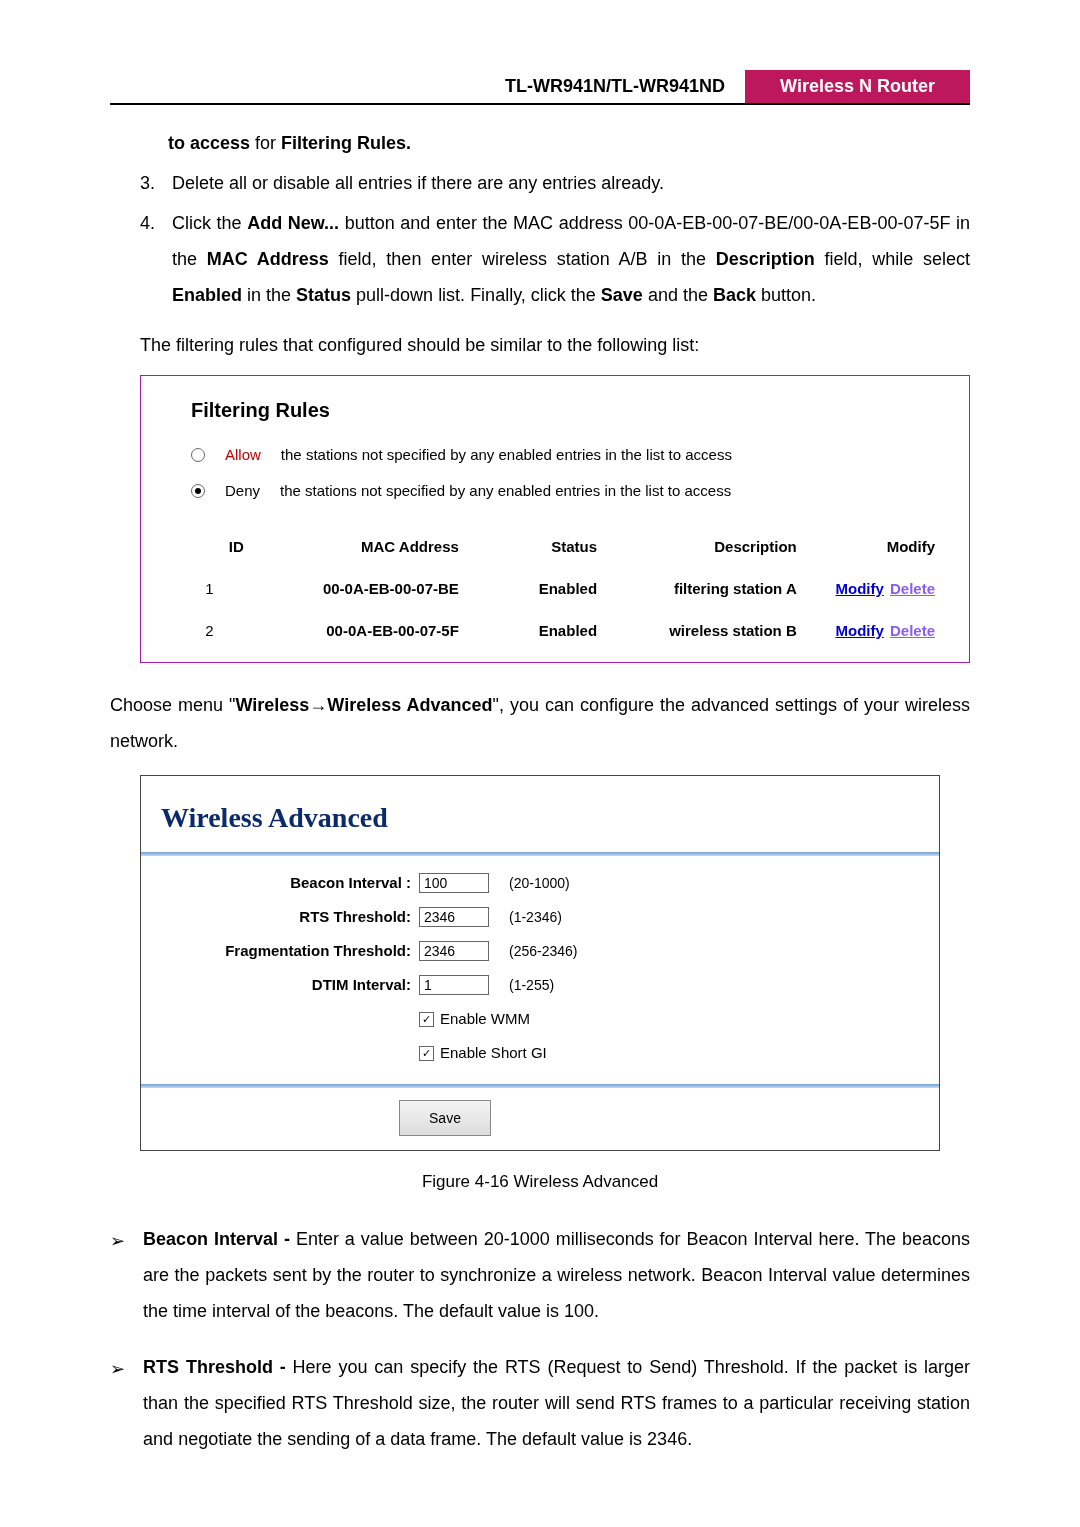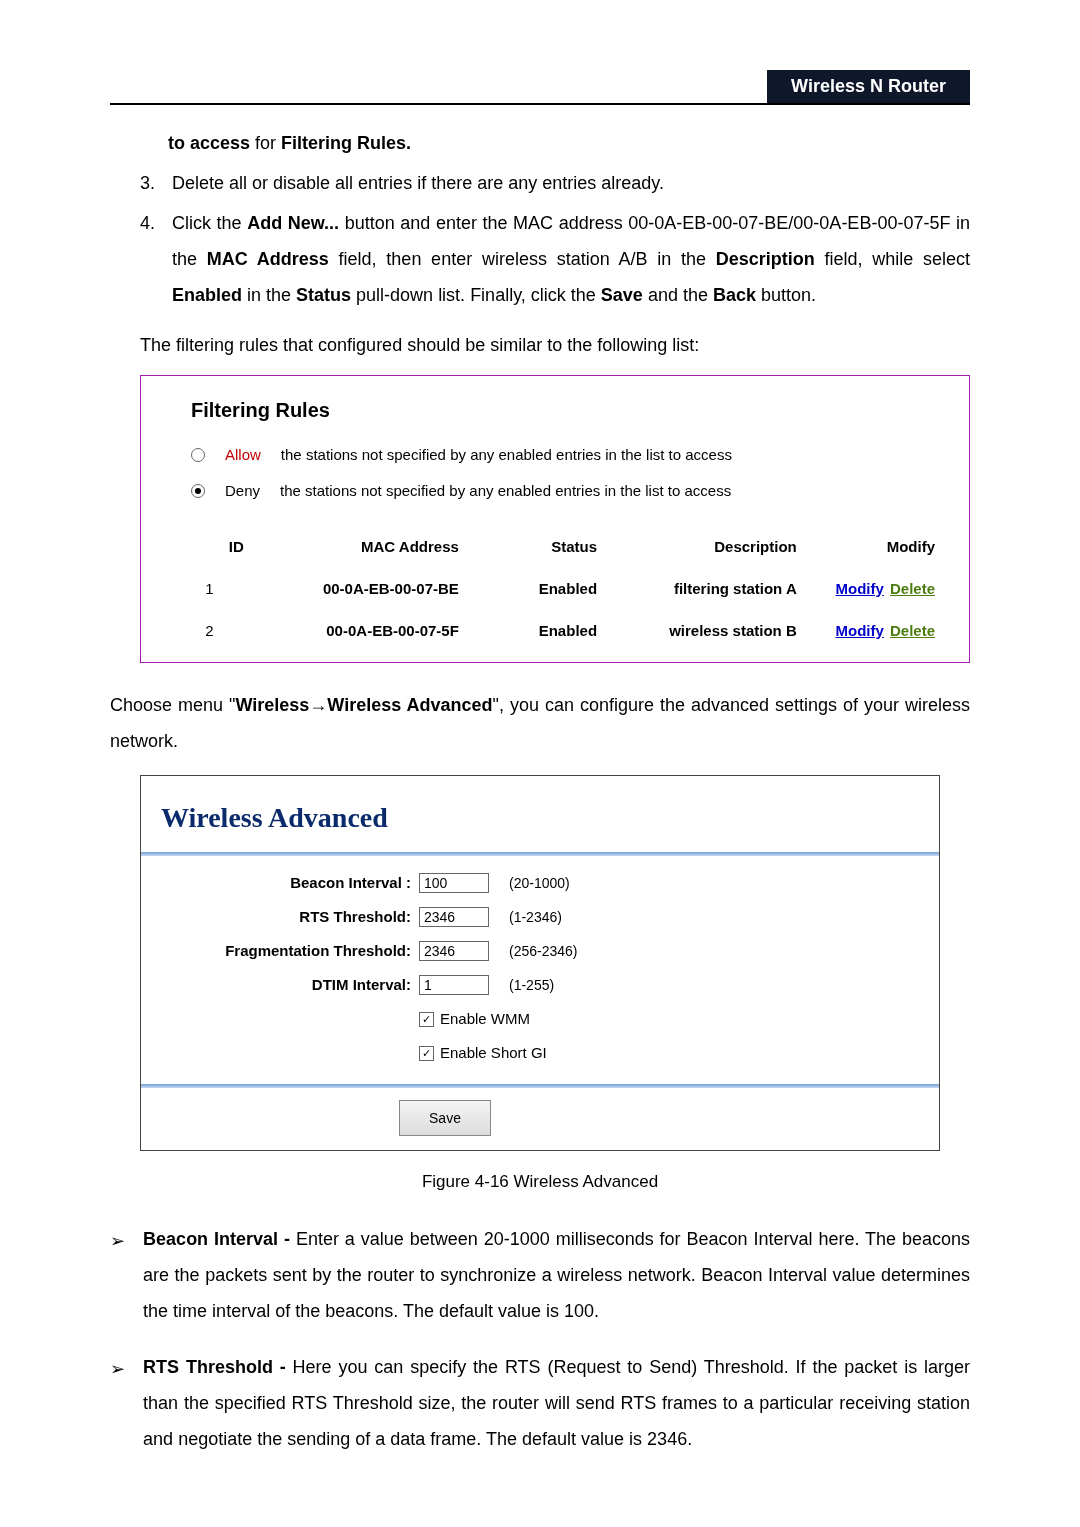--- a/index.html
+++ b/index.html
@@ -22,25 +22,25 @@
     border-bottom: 2px solid #000;
     margin-bottom: 20px;
     align-items: stretch;
   }
   .header-model {
     font-weight: bold;
     font-size: 18px;
     padding: 6px 20px 6px 0;
   }
   .header-title {
-    background: #0f172a;
+    background: #be185d;
     color: #fff;
     font-weight: bold;
     font-size: 18px;
-    padding: 6px 24px;
+    padding: 6px 35px;
   }
   .body-text {
     font-size: 18px;
     line-height: 2.0;
     text-align: justify;
   }
   .indent-a {
     padding-left: 30px;
   }
   .ol-item {
@@ -100,21 +100,21 @@
     border-collapse: collapse;
     font-size: 15px;
   }
   .table th, .table td {
     text-align: right;
     padding: 6px 4px;
   }
   .table th { font-weight: bold; }
   .table-pad-left { padding: 0 30px 0 30px; }
   .link-mod { color: #0000cc; text-decoration: underline; font-weight: bold; cursor: pointer; }
-  .link-del { color: #4d7c0f; text-decoration: underline; font-weight: bold; cursor: pointer; margin-left: 2px;}
+  .link-del { color: #8b5cf6; text-decoration: underline; font-weight: bold; cursor: pointer; margin-left: 2px;}
   .section-heading {
     font-weight: bold;
     font-size: 19px;
     margin: 12px 0 14px 0;
   }
   .panel {
     border: 1px solid #444;
     margin: 16px 30px 10px 30px;
     font-size: 16px;
   }
@@ -199,20 +199,21 @@
     flex: 0 0 14px;
     padding-top: 2px;
   }
 </style>
 </head>
 <body>
 
 <div class="page">
 
   <div class="header-bar">
+    <div class="header-model">TL-WR941N/TL-WR941ND</div>
     <div class="header-title">Wireless  N  Router</div>
   </div>
 
   <div class="body-text">
 
     <div class="indent-a" style="padding-left:58px; margin-bottom:4px;">
       <b>to access</b><span> for </span><b>Filtering Rules.</b>
     </div>
 
     <div class="ol-item indent-a">

